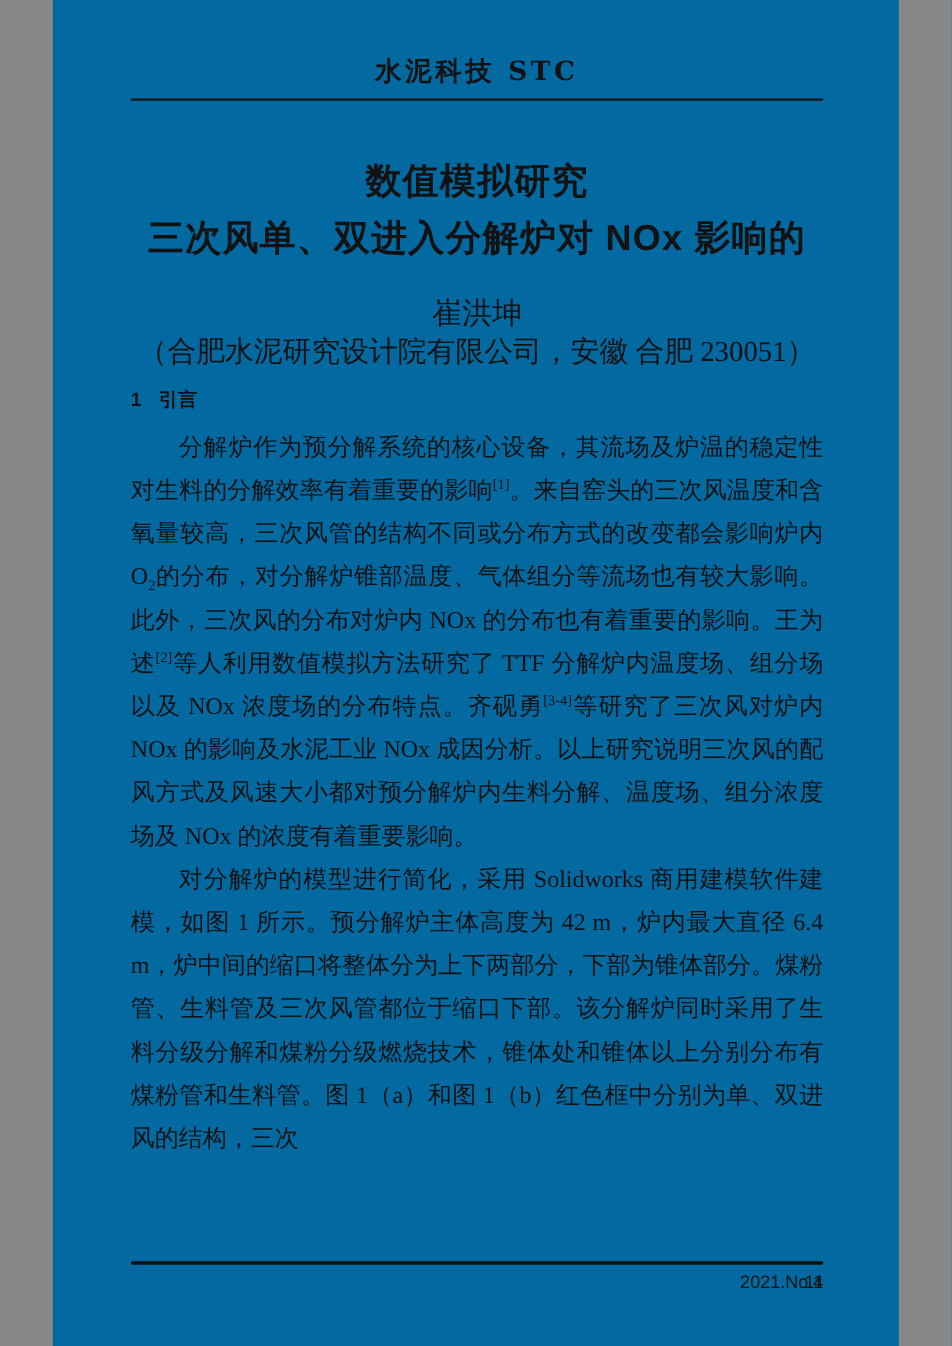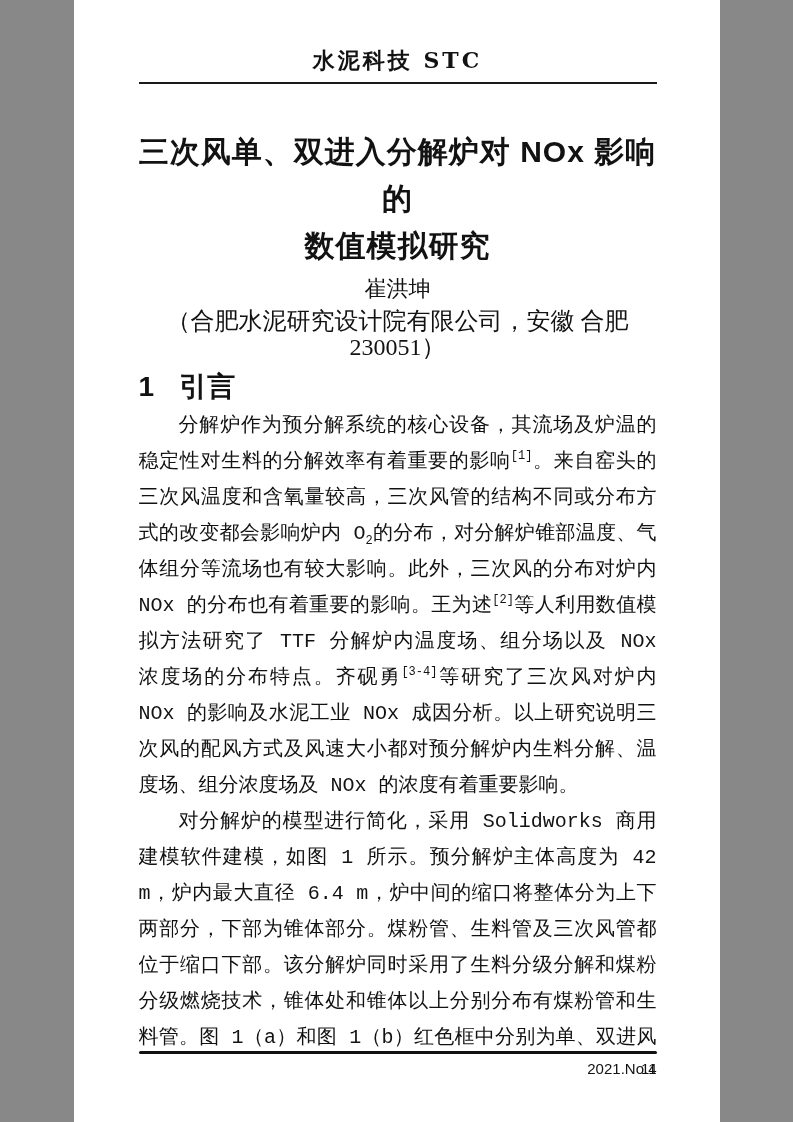--- a/index.html
+++ b/index.html
@@ -1,19 +1,19 @@
 <!DOCTYPE html>
 <html lang="zh"><head>
 <meta charset="utf-8">
 <style>
   html,body{margin:0;padding:0;background:#888;}
   .page{
     position:relative;
-    width:646px;height:1122px;
-    background:#ffffff;
+    width:705px;height:1122px;
+    background:#0369a1;
     margin:0 auto;
     overflow:hidden;
     font-family:"Liberation Serif","DejaVu Serif",serif;
     color:#121212;
   }
   .content{
     position:absolute;
     left:65px;right:63px;top:0;bottom:72px;
     overflow:hidden;
   }
@@ -32,43 +32,42 @@
   }
   .title{
     margin:44px 0 0 0;
     text-align:center;
     font-size:30px;line-height:47px;
     font-weight:700;
     letter-spacing:1px;
     font-family:"Liberation Sans","DejaVu Sans",sans-serif;
   }
   .author{
-    margin-top:8px;
+    margin-top:28px;
     text-align:center;
-    font-size:22px;line-height:24px;
+    font-size:25px;line-height:24px;
   }
   .affil{
     margin-top:7px;
     text-align:center;
     font-size:24px;line-height:26px;
   }
   .sec-h{
     margin:12px 0 6px 0;
-    font-size:28px;line-height:30px;
+    font-size:16px;line-height:30px;
     font-weight:700;
     font-family:"Liberation Sans","DejaVu Sans",sans-serif;
   }
   .sec-num{margin-right:0.9em;}
   .body-p{
     margin:0;
     font-size:20px;
     line-height:36px;
     text-align:justify;
     text-indent:2em;
-    font-family:Liberation Mono, monospace;
   }
   .body-p sup{
     font-size:12px;
     vertical-align:super;
     line-height:0;
   }
   .body-p sub{
     font-size:12px;
     vertical-align:sub;
     line-height:0;
@@ -100,22 +99,22 @@
 
 <div class="page">
   <div class="content">
 
     <header>
       <div class="journal">水泥科技 STC</div>
       <div class="rule"></div>
     </header>
 
     <h1 class="title">
+      <div>数值模拟研究</div>
       <div>三次风单、双进入分解炉对 NOx 影响的</div>
-      <div>数值模拟研究</div>
     </h1>
 
     <div class="author">崔洪坤</div>
 
     <div class="affil">（合肥水泥研究设计院有限公司，安徽 合肥 230051）</div>
 
     <main>
         <h2 class="sec-h"><span class="sec-num">1</span><span>引言</span></h2>
         <p class="body-p"><span>分解炉作为预分解系统的核心设备，其流场及炉温的稳定性对生料的分解效率有着重要的影响</span><sup>[1]</sup><span>。来自窑头的三次风温度和含氧量较高，三次风管的结构不同或分布方式的改变都会影响炉内 O</span><sub>2</sub><span>的分布，对分解炉锥部温度、气体组分等流场也有较大影响。此外，三次风的分布对炉内 NOx 的分布也有着重要的影响。王为述</span><sup>[2]</sup><span>等人利用数值模拟方法研究了 TTF 分解炉内温度场、组分场以及 NOx 浓度场的分布特点。齐砚勇</span><sup>[3-4]</sup><span>等研究了三次风对炉内 NOx 的影响及水泥工业 NOx 成因分析。以上研究说明三次风的配风方式及风速大小都对预分解炉内生料分解、温度场、组分浓度场及 NOx 的浓度有着重要影响。</span></p>
         <p class="body-p"><span>对分解炉的模型进行简化，采用 Solidworks 商用建模软件建模，如图 1 所示。预分解炉主体高度为 42 m，炉内最大直径 6.4 m，炉中间的缩口将整体分为上下两部分，下部为锥体部分。煤粉管、生料管及三次风管都位于缩口下部。该分解炉同时采用了生料分级分解和煤粉分级燃烧技术，锥体处和锥体以上分别分布有煤粉管和生料管。图 1（a）和图 1（b）红色框中分别为单、双进风的结构，三次</span></p>

